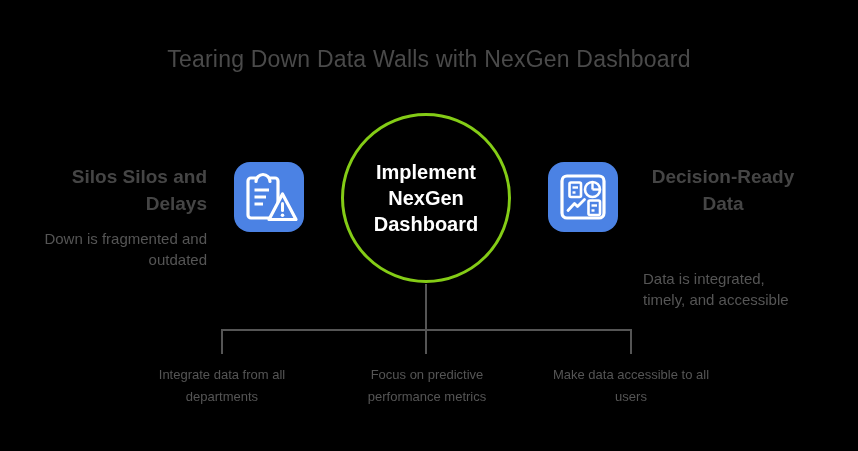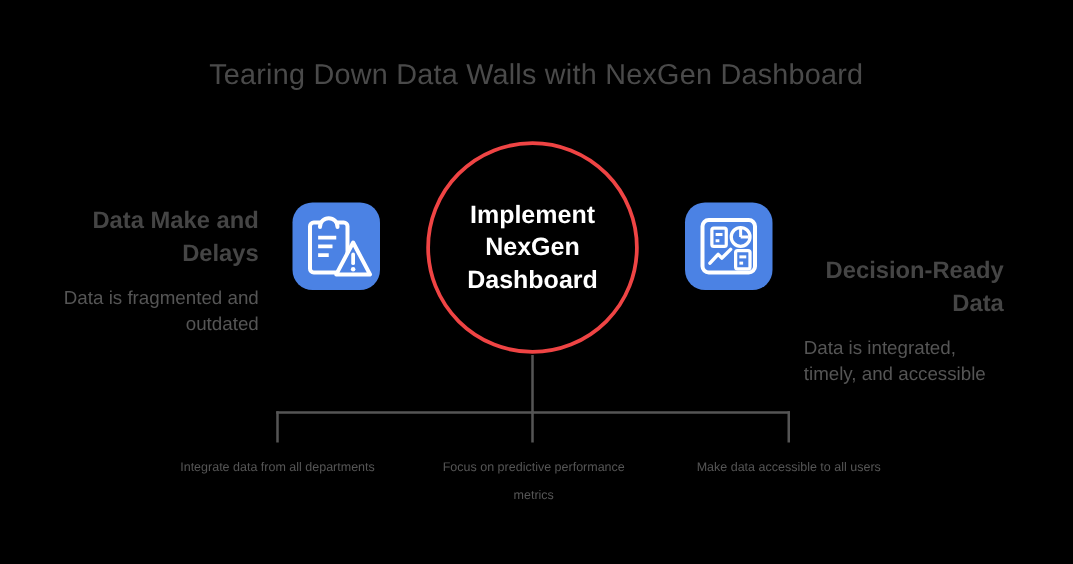--- a/index.html
+++ b/index.html
@@ -36,22 +36,21 @@
   .heading.left-side {
     top: 163px;
     left: 57px;
     width: 150px;
     text-align: right;
   }
   .heading.right-side {
     top: 163px;
     left: 643px;
     width: 160px;
-    text-align: right;
-    margin-top: 40px;
+    text-align: center;
   }
   .subtitle {
     position: absolute;
     font-size: 15px;
     line-height: 21px;
     color: #555555;
   }
   .subtitle.left-side {
     top: 228px;
     left: 37px;
@@ -76,21 +75,21 @@
   .icon-card.left-card  { left: 234px; }
   .icon-card.right-card { left: 548px; }
   .icon-card svg { display: block; width: 70px; height: 70px; }
   .circle-node {
     position: absolute;
     left: 341px;
     top: 113px;
     width: 164px;
     height: 164px;
     background: #000000;
-    border: 3px solid #ef4444;
+    border: 3px solid #84cc16;
     border-radius: 50%;
     display: flex;
     align-items: center;
     justify-content: center;
   }
   .circle-label {
     width: 122px;
     text-align: center;
     font-size: 20px;
     font-weight: bold;
@@ -104,37 +103,37 @@
   .line.stem      { left: 425px; top: 284px; width: 2px; height: 47px; }
   .line.hbar      { left: 221px; top: 329px; width: 411px; height: 2px; }
   .line.drop-l    { left: 221px; top: 329px; width: 2px; height: 25px; }
   .line.drop-c    { left: 425px; top: 329px; width: 2px; height: 25px; }
   .line.drop-r    { left: 630px; top: 329px; width: 2px; height: 25px; }
   .action-label {
     position: absolute;
     top: 364px;
     width: 180px;
     text-align: center;
-    font-size: 10px;
+    font-size: 13px;
     line-height: 22px;
     color: #555555;
   }
   .action-label.a1 { left: 132px; }
   .action-label.a2 { left: 337px; }
   .action-label.a3 { left: 541px; }
 </style>
 </head>
 <body>
 
 <div class="canvas">
 
   <div class="title">Tearing Down Data Walls with NexGen Dashboard</div>
 
-  <div class="heading left-side">Data Make and Delays</div>
-  <div class="subtitle left-side">Data is fragmented and outdated</div>
+  <div class="heading left-side">Silos Silos and Delays</div>
+  <div class="subtitle left-side">Down is fragmented and outdated</div>
 
   <div class="icon-card left-card">
     <span>
       <svg viewBox="0 0 70 70" xmlns="http://www.w3.org/2000/svg">
 
         <rect x="14" y="16" width="30" height="40" rx="3" fill="none" stroke="#ffffff" stroke-width="3.2"></rect>
 
         <path d="M22 19.5 a7 7 0 0 1 14 0 z" fill="#4b82e4"></path>
         <path d="M22 19.5 a7 7 0 0 1 14 0" fill="none" stroke="#ffffff" stroke-width="3.2" stroke-linecap="round"></path>
 

